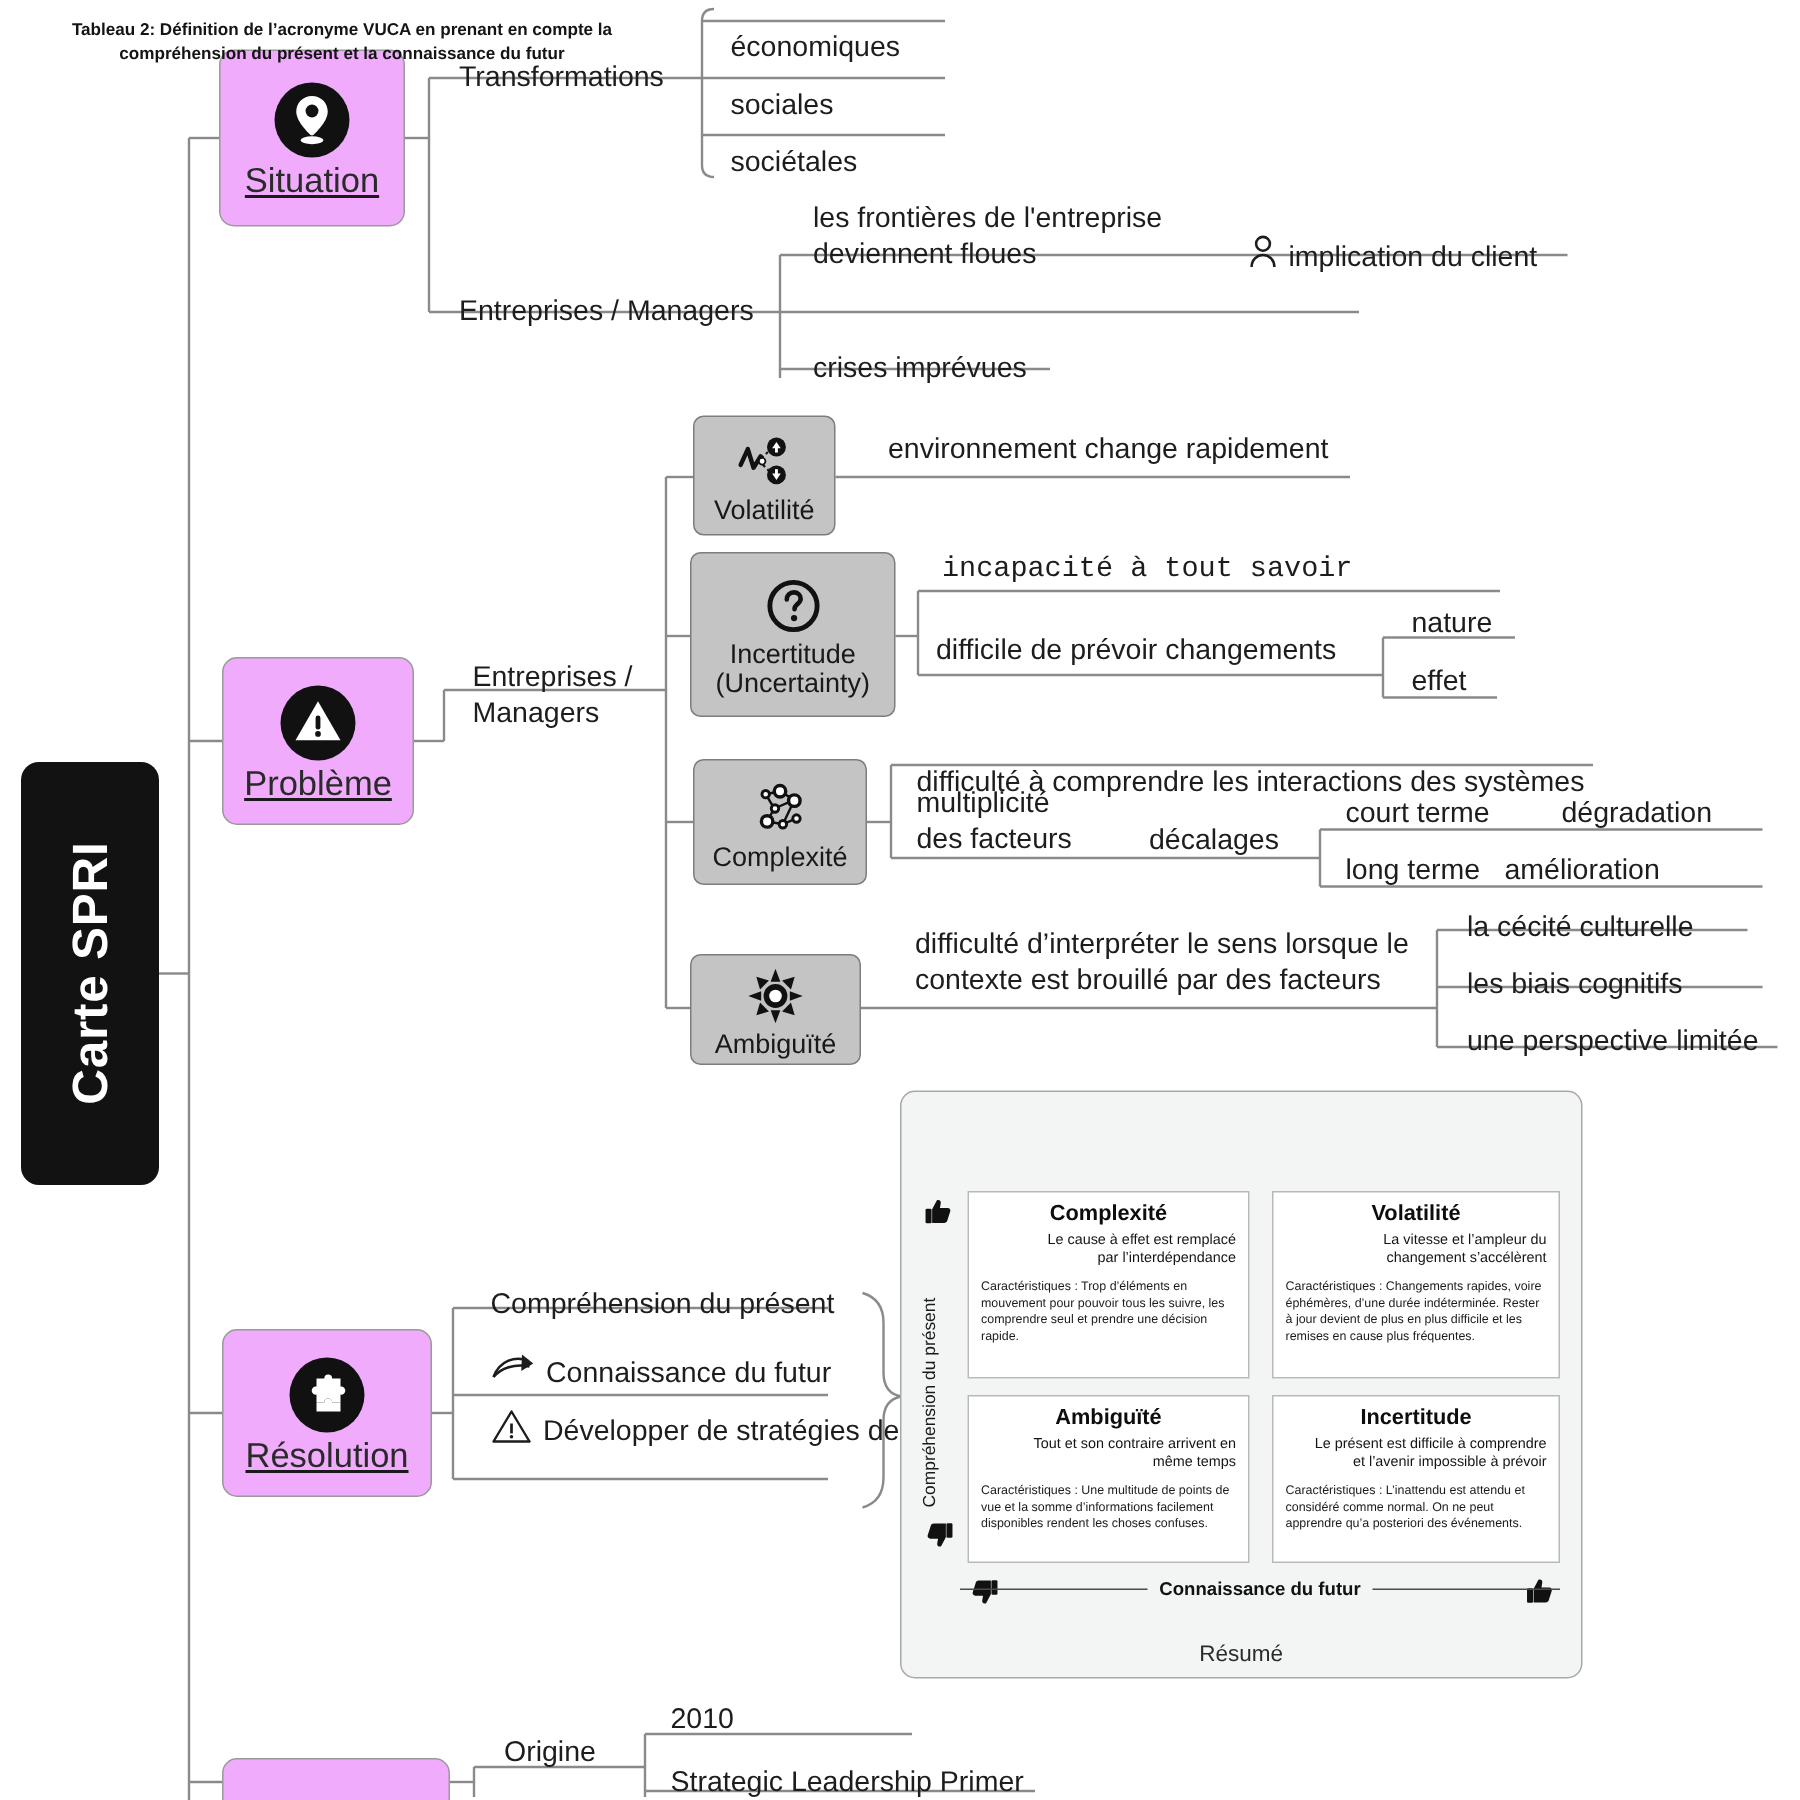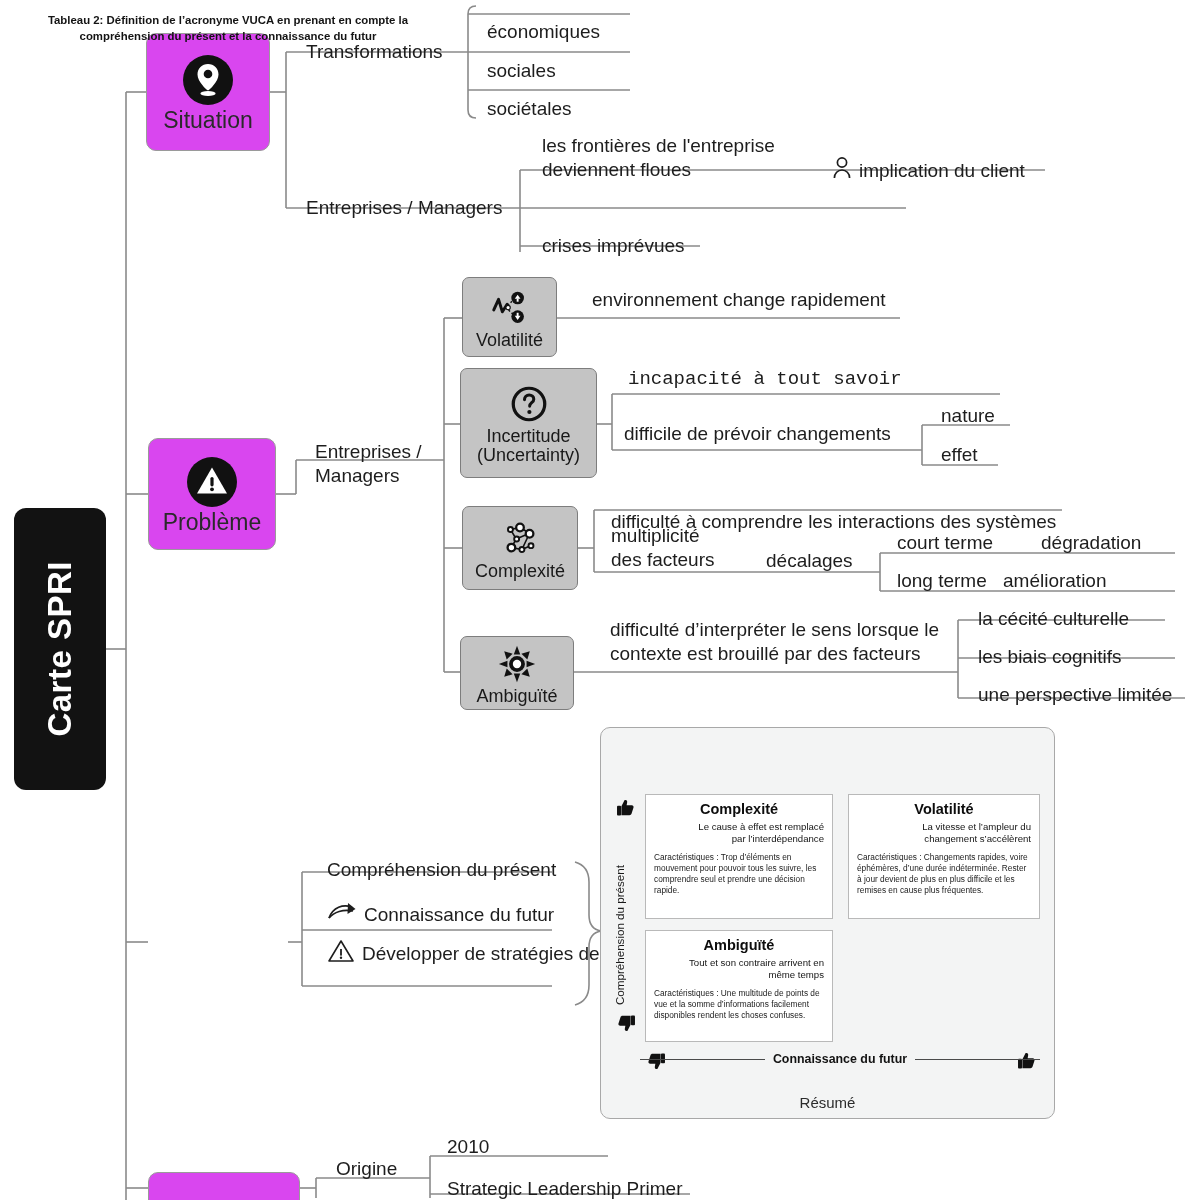--- a/index.html
+++ b/index.html
@@ -24,23 +24,24 @@
     background:#121212; border-radius:12px;
     display:flex; align-items:center; justify-content:center;
   }
   .root-bar span{
     color:#fff; font-size:33px; font-weight:bold; letter-spacing:.5px;
     writing-mode:vertical-rl; transform:rotate(180deg); white-space:nowrap;
   }
 
   
   .main-box{
-    background:#d946ef; border:1.4px solid #9a9a9a; border-radius:10px;
+    background:#f0abfc; border:1.4px solid #9a9a9a; border-radius:10px;
     display:flex; flex-direction:column; align-items:center; justify-content:center;
     padding:8px 10px 6px;
+    text-decoration:underline;
   }
   .main-box .ico{ width:54px; height:54px; display:block; }
   .main-box .lbl{ font-size:23px; color:#2a2a2a; margin-top:1px; line-height:1.1; }
 
   
   .vuca-box{
     background:#c4c4c4; border:1.4px solid #7d7d7d; border-radius:7px;
     display:flex; flex-direction:column; align-items:center; justify-content:center;
     padding:6px 8px 4px;
   }
@@ -295,20 +296,30 @@
       </svg>
     </span>
     <span class="lbl">Ambiguïté</span>
   </div>
   <div class="node leaf" style="left:610px; top:618px;">difficulté d’interpréter le sens lorsque le
 contexte est brouillé par des facteurs</div>
   <div class="node leaf" style="left:978px; top:607px;">la cécité culturelle</div>
   <div class="node leaf" style="left:978px; top:645px;">les biais cognitifs</div>
   <div class="node leaf" style="left:978px; top:683px;">une perspective limitée</div>
 
+  <div class="node main-box" style="left:148px; top:886px; width:140px; height:112px;">
+    <span class="ico">
+      <svg viewBox="0 0 54 54">
+          <circle cx="27" cy="27" r="25" fill="#111"></circle>
+      <path d="M20 16h5.2a2.6 2.6 0 1 1 5.2 0H36v5.4a2.7 2.7 0 1 1 0 5.3V32h-5.6a2.6 2.6 0 1 0-5.2 0H20v-5.3a2.7 2.7 0 1 1 0-5.3z" fill="#fff"></path>
+      <path d="M20 32h5.2a2.6 2.6 0 1 1 5.2 0H36v6h-16z" fill="#fff"></path>
+        </svg>
+    </span>
+    <span class="lbl">Résolution</span>
+  </div>
 
   <div class="node leaf" style="left:327px; top:858px;">Compréhension du présent</div>
 
   <div class="node leaf-ico" style="left:327px; top:901px;">
     <span>
       <svg width="30" height="22" viewBox="0 0 30 22">
         <path d="M2 17 C6 6 16 3 25 6" fill="none" stroke="#1d1d1d" stroke-width="1.7"></path>
         <path d="M2 17 C7 11 16 8 26 10" fill="none" stroke="#1d1d1d" stroke-width="1.7"></path>
         <path d="M21 2 L28.5 8 L20.5 13z" fill="#1d1d1d"></path>
       </svg>
@@ -376,20 +387,26 @@
     <div class="car">Caractéristiques : Changements rapides, voire éphémères, d’une durée indéterminée. Rester à jour devient de plus en plus difficile et les remises en cause plus fréquentes.</div>
   </div>
 
   <div class="cell" style="left:645px; top:930px; width:188px; height:112px;">
     <h4>Ambiguïté</h4>
     <div class="sub" style="white-space:pre-line">Tout et son contraire arrivent en
 même temps</div>
     <div class="car">Caractéristiques : Une multitude de points de vue et la somme d’informations facilement disponibles rendent les choses confuses.</div>
   </div>
 
+  <div class="cell" style="left:848px; top:930px; width:192px; height:112px;">
+    <h4>Incertitude</h4>
+    <div class="sub" style="white-space:pre-line">Le présent est difficile à comprendre
+et l’avenir impossible à prévoir</div>
+    <div class="car">Caractéristiques : L’inattendu est attendu et considéré comme normal. On ne peut apprendre qu’a posteriori des événements.</div>
+  </div>
 
   <div class="cf-row">
     <span class="bar"></span>
     <span class="cf-lbl">Connaissance du futur</span>
     <span class="bar"></span>
   </div>
 
   <div class="resume">Résumé</div>
 
   <div class="node main-box" style="left:148px; top:1172px; width:152px; height:112px;">

